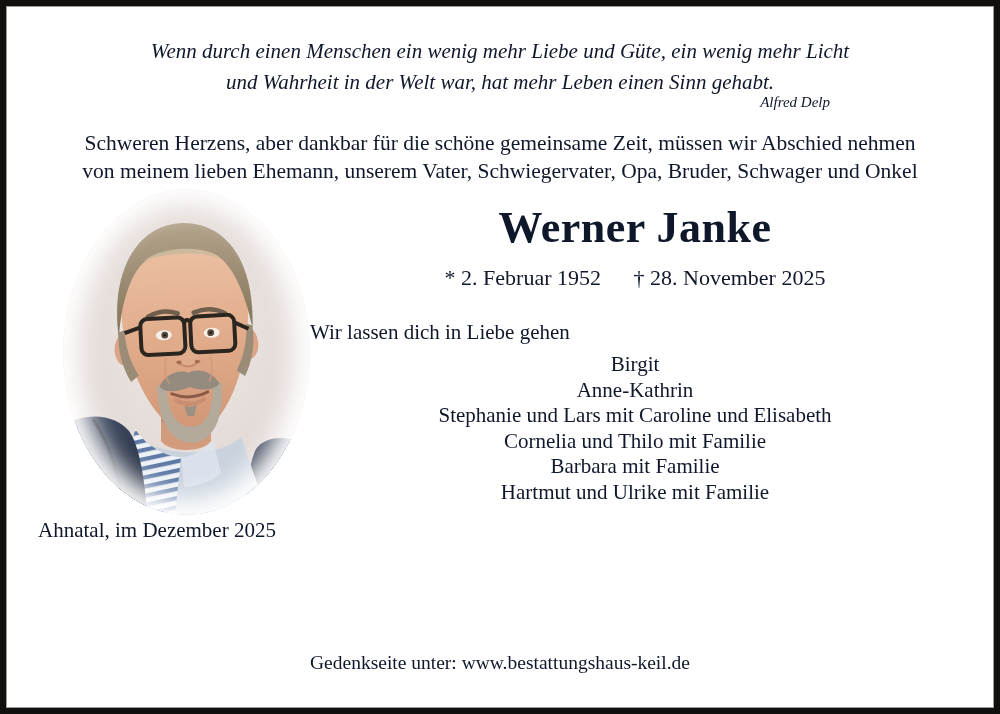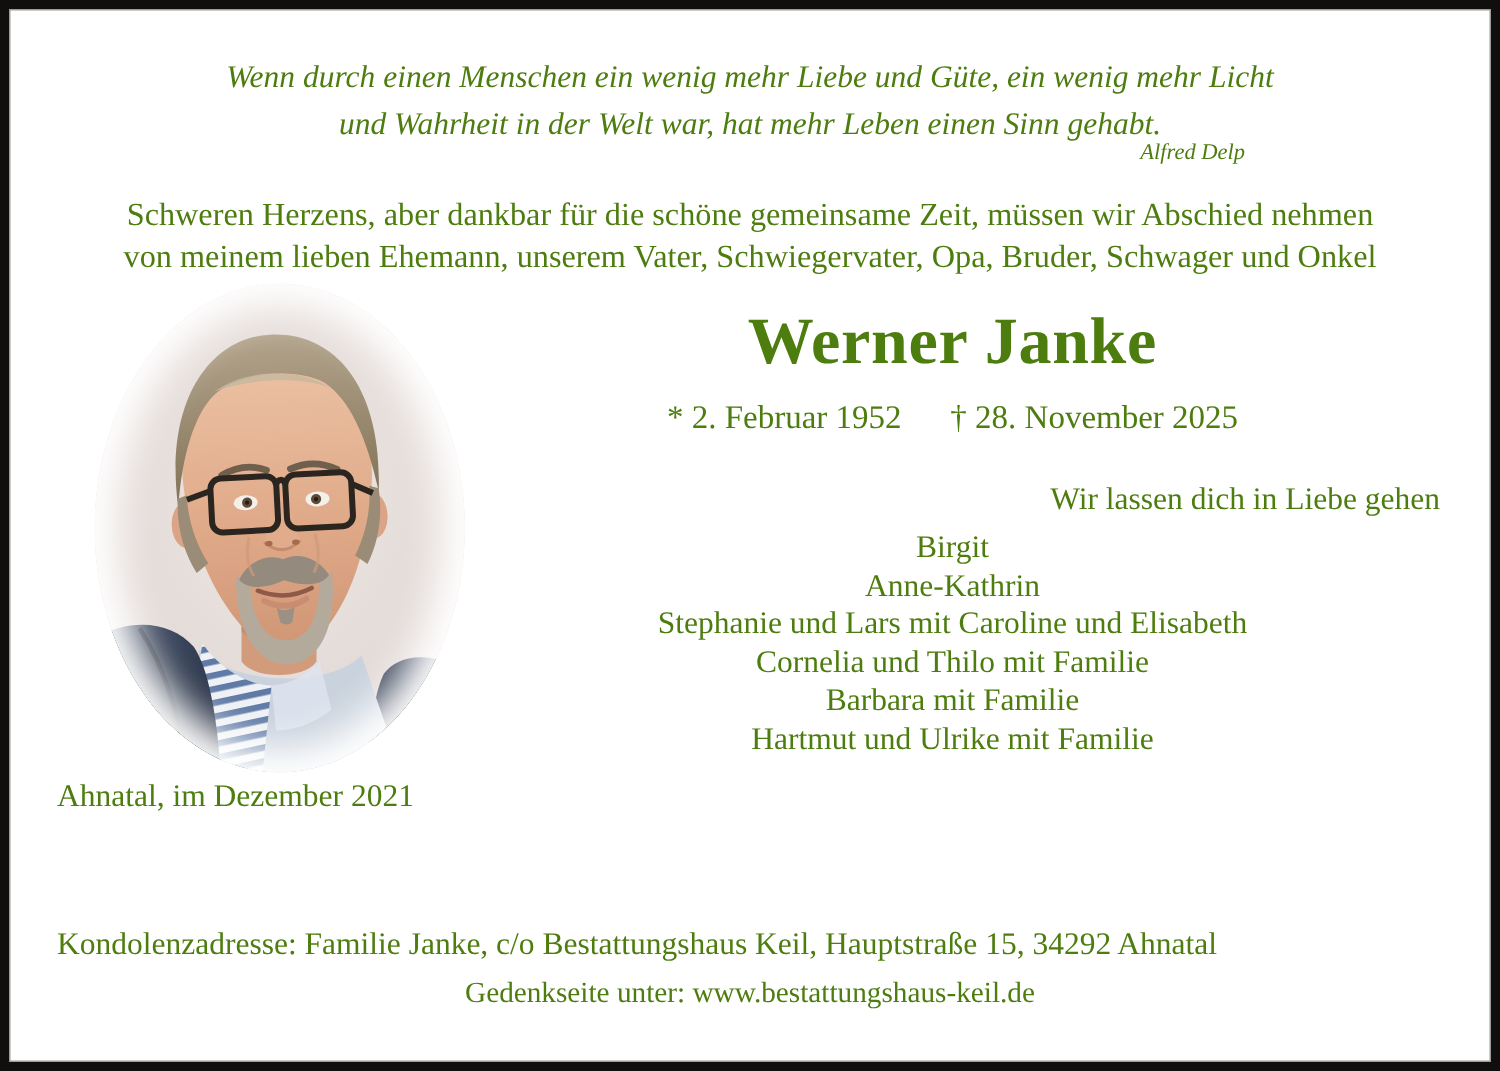--- a/index.html
+++ b/index.html
@@ -3,21 +3,21 @@
 <meta charset="utf-8">
 <style>
   * { box-sizing: border-box; }
   html, body { margin: 0; padding: 0; background: #ffffff; }
   .page {
     position: relative;
     width: 1000px;
     height: 714px;
     background: #ffffff;
     font-family: "Liberation Serif", "DejaVu Serif", serif;
-    color: #4d7c0f;
+    color: #0f172a;
     overflow: hidden;
   }
   .frame {
     position: absolute;
     inset: 0;
     border: 6px solid #100f0d;
     box-shadow: inset 0 0 0 1px #9c9c9c;
     pointer-events: none;
     z-index: 10;
   }
@@ -70,21 +70,21 @@
     position: absolute;
     left: 310px; width: 650px; top: 265px;
     text-align: center;
     font-size: 22px;
   }
   .dates .birth { margin-right: 7px; }
   .dates .death { margin-left: 20px; text-align: center; }
   .farewell {
     position: absolute;
     left: 310px; width: 650px; top: 320px;
-    text-align: right;
+    text-align: left;
     font-size: 21px;
   }
   .mourners {
     position: absolute;
     left: 310px; width: 650px; top: 352px;
     text-align: center;
     font-size: 21px;
     line-height: 25.5px;
   }
   .place-date {
@@ -232,19 +232,18 @@
 
   <div class="mourners">
     <div>Birgit</div>
     <div>Anne-Kathrin</div>
     <div>Stephanie und Lars mit Caroline und Elisabeth</div>
     <div>Cornelia und Thilo mit Familie</div>
     <div>Barbara mit Familie</div>
     <div>Hartmut und Ulrike mit Familie</div>
   </div>
 
-  <div class="place-date">Ahnatal, im Dezember 2021</div>
-
-
-  <div class="condolence">Kondolenzadresse: Familie Janke, c/o Bestattungshaus Keil, Hauptstraße 15, 34292 Ahnatal</div>
+  <div class="place-date">Ahnatal, im Dezember 2025</div>
+
+
 
   <div class="memorial">Gedenkseite unter: www.bestattungshaus-keil.de</div>
 </div>
 
 </body></html>

